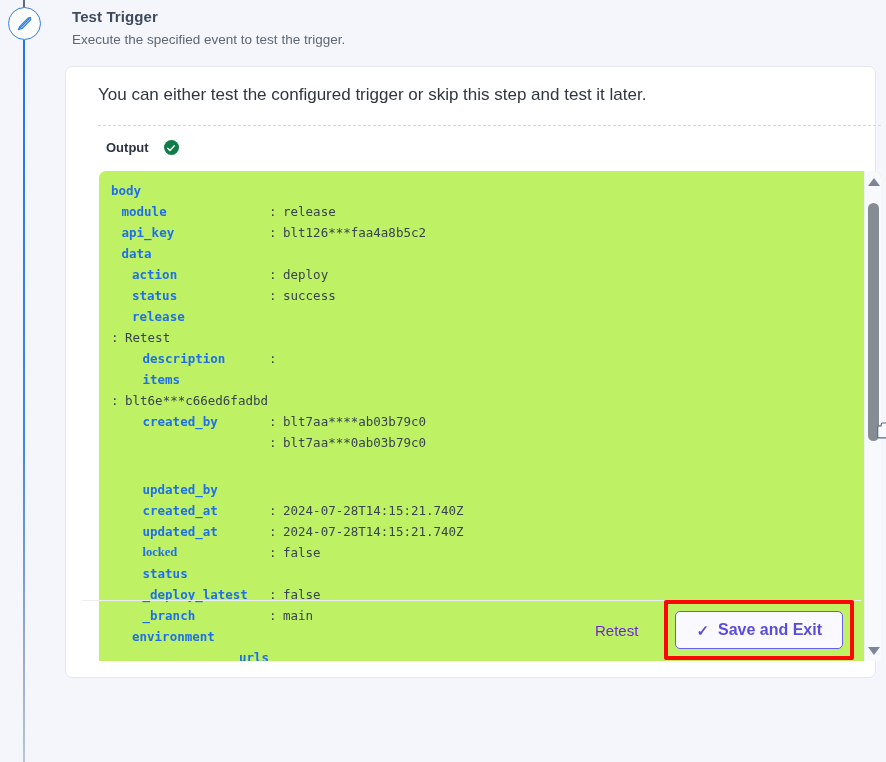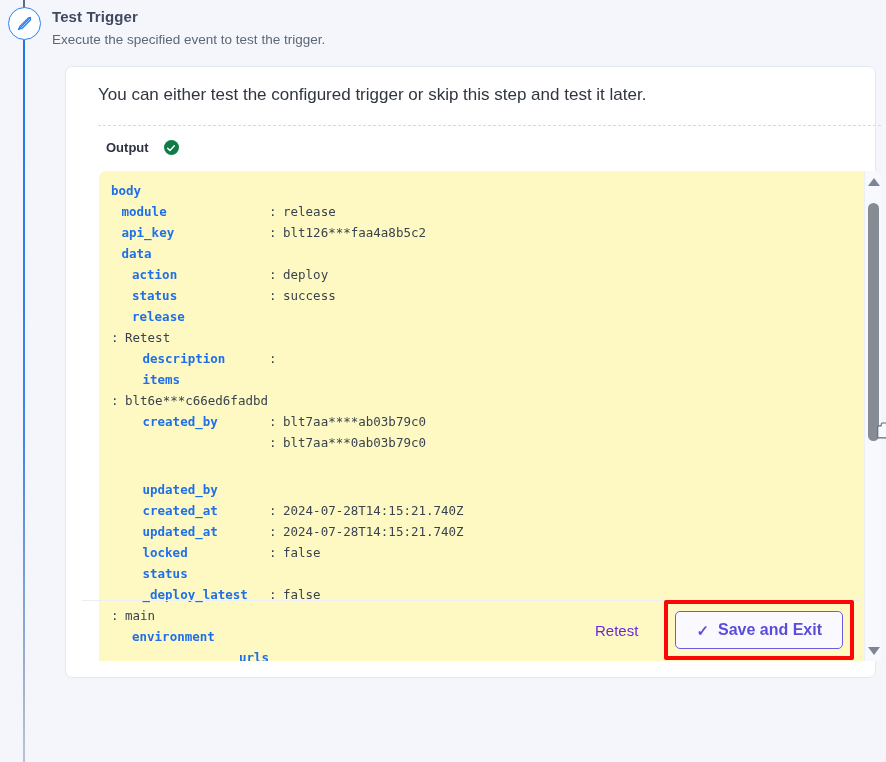--- a/index.html
+++ b/index.html
@@ -43,21 +43,21 @@
     border: 1.6px solid #2f80ed;
     display: flex;
     align-items: center;
     justify-content: center;
   }
   #rail-node svg { display: block; }
 
   
   #step-header {
     position: absolute;
-    left: 52px; top: 8px;
+    left: 72px; top: 8px;
     width: 810px;
   }
   #step-title {
     font-size: 15px;
     font-weight: bold;
     color: #3f4a5f;
     letter-spacing: .1px;
   }
   #step-subtitle {
     margin-top: 7px;
@@ -113,21 +113,21 @@
     justify-content: center;
   }
   #output-status-badge svg { display: block; }
 
   
   #code-viewer {
     position: absolute;
     left: 33px; top: 104px;
     width: 782px;
     height: 490px;
-    background: #fef9c3;
+    background: #bef264;
     border-radius: 7px 7px 0 0;
     overflow: hidden;
   }
   #code-scroll {
     position: absolute;
     left: 0; top: 0;
     width: 715px; height: 490px;
     padding: 9px 0 0 12px;
     overflow: hidden;
   }
@@ -292,24 +292,24 @@
         <div class="code-line"><span class="kcol" style="padding-left: 21px; min-width: 158px;"><span class="code-key">status</span></span><span class="code-colon">:</span><span class="code-val">success</span></div>
         <div class="code-line"><span class="kcol" style="padding-left: 21px; min-width: 158px;"><span class="code-key">release</span></span></div>
         <div class="code-line"><span class="code-colon">:</span><span class="code-val">Retest</span></div>
         <div class="code-line"><span class="kcol" style="padding-left: 31.5px; min-width: 158px;"><span class="code-key">description</span></span><span class="code-colon">:</span><span class="code-val"></span></div>
         <div class="code-line"><span class="kcol" style="padding-left: 31.5px; min-width: 158px;"><span class="code-key">items</span></span></div>
         <div class="code-line"><span class="code-colon">:</span><span class="code-val">blt6e***c66ed6fadbd</span></div>
         <div class="code-line"><span class="kcol" style="padding-left: 31.5px; min-width: 158px;"><span class="code-key">created_by</span></span><span class="code-colon">:</span><span class="code-val">blt7aa****ab03b79c0</span></div>
         <div class="code-line"><span class="kcol" style="padding-left: 31.5px; min-width: 158px; margin-top: 47px;"><span class="code-key">updated_by</span></span><span class="code-colon">:</span><span class="code-val">blt7aa***0ab03b79c0</span></div>
         <div class="code-line"><span class="kcol" style="padding-left: 31.5px; min-width: 158px;"><span class="code-key">created_at</span></span><span class="code-colon">:</span><span class="code-val">2024-07-28T14:15:21.740Z</span></div>
         <div class="code-line"><span class="kcol" style="padding-left: 31.5px; min-width: 158px;"><span class="code-key">updated_at</span></span><span class="code-colon">:</span><span class="code-val">2024-07-28T14:15:21.740Z</span></div>
-        <div class="code-line"><span class="kcol" style="padding-left: 31.5px; min-width: 158px;"><span class="code-key">locked</span></span><span class="code-colon">:</span><span class="code-val">false</span></div>
+        <div class="code-line"><span class="kcol" style="padding-left: 31.5px; min-width: 158px; font-family: Liberation Serif, serif;"><span class="code-key">locked</span></span><span class="code-colon">:</span><span class="code-val">false</span></div>
         <div class="code-line"><span class="kcol" style="padding-left: 31.5px; min-width: 158px;"><span class="code-key">status</span></span></div>
         <div class="code-line"><span class="kcol" style="padding-left: 31.5px; min-width: 158px;"><span class="code-key">_deploy_latest</span></span><span class="code-colon">:</span><span class="code-val">false</span></div>
-        <div class="code-line"><span class="code-colon">:</span><span class="code-val">main</span></div>
+        <div class="code-line"><span class="kcol" style="padding-left: 31.5px; min-width: 158px;"><span class="code-key">_branch</span></span><span class="code-colon">:</span><span class="code-val">main</span></div>
         <div class="code-line"><span class="kcol" style="padding-left: 21px; min-width: 158px;"><span class="code-key">environment</span></span></div>
         <div class="code-line"><span class="kcol" style="padding-left: 31.5px; min-width: 158px; text-align: right;"><span class="code-key">urls</span></span></div>
         <div class="code-line"><span class="kcol" style="padding-left: 42px; min-width: 158px;"><span class="code-key">0</span></span></div>
         <div class="code-line"><span class="kcol" style="padding-left: 52.5px; min-width: 158px;"><span class="code-key">url</span></span><span class="code-colon">:</span><span class="code-val"></span></div>
       </div>
 
     <div id="code-scrollbar">
       <div id="scroll-arrow-up">
         <span class="tri-up"></span>
       </div>

